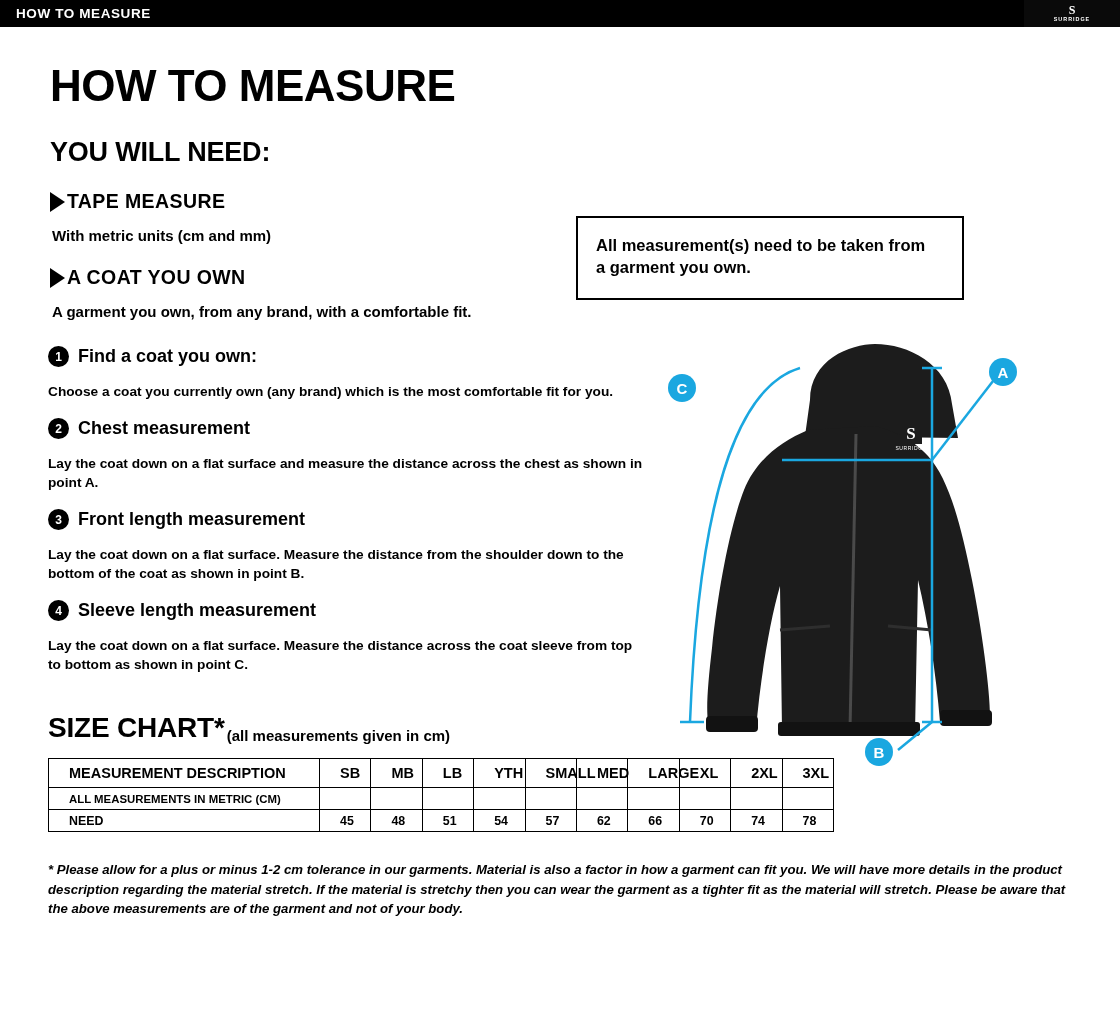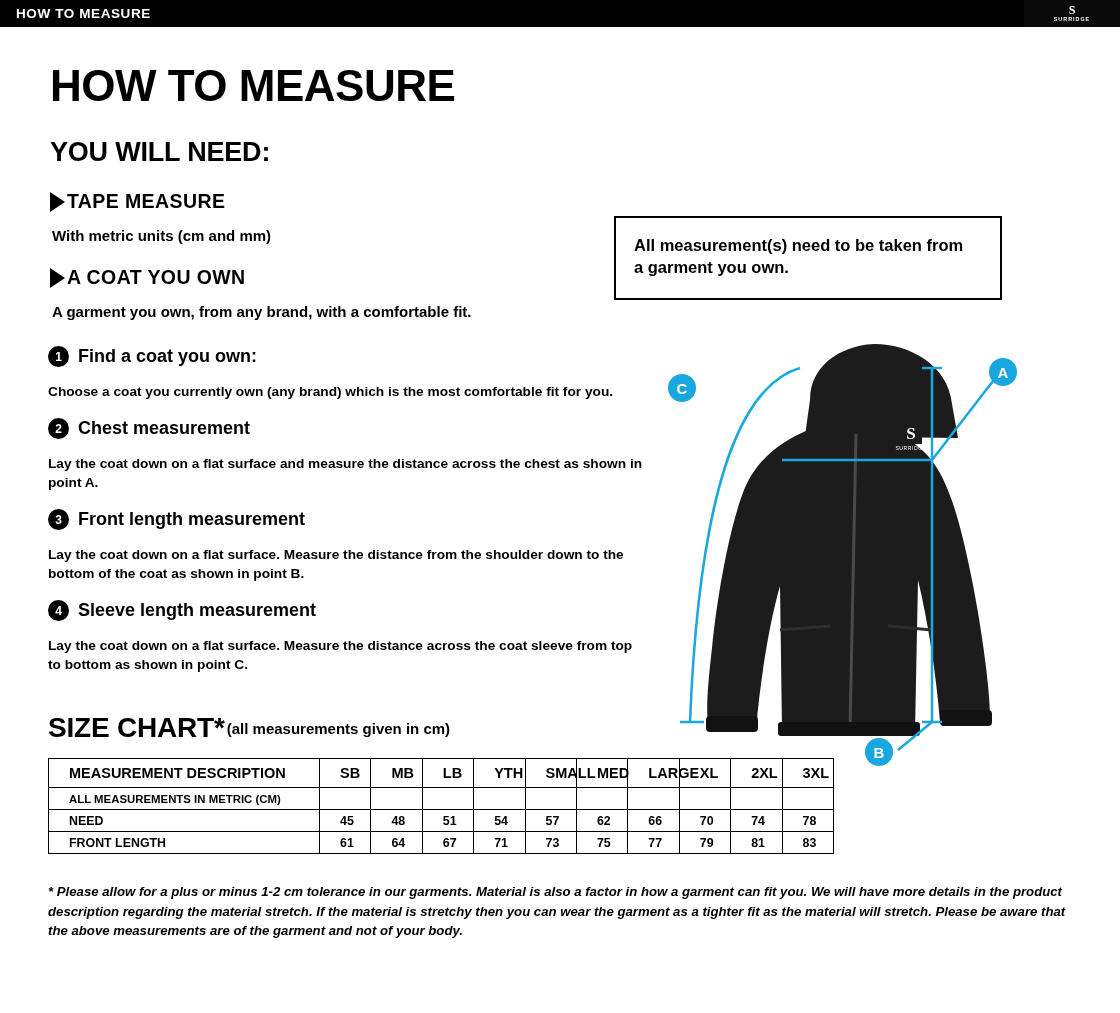--- a/index.html
+++ b/index.html
@@ -101,21 +101,21 @@
   }
   .need-sub {
     font-size: 15px;
     font-weight: bold;
     margin: 14px 0 0 4px;
   }
 
   
   .callout {
     position: absolute;
-    left: 614px;
+    left: 576px;
     top: 155px;
     width: 388px;
     border: 2px solid #000000;
     box-sizing: border-box;
     padding: 17px 24px 19px 18px;
   }
   .callout-text {
     font-size: 16.5px;
     font-weight: bold;
     line-height: 1.32;
@@ -179,21 +179,21 @@
     font-weight: bold;
     display: flex;
     align-items: center;
     justify-content: center;
   }
 
   
   .chart-head {
     margin-top: 38px;
     display: flex;
-    align-items: center;
+    align-items: flex-end;
     gap: 2px;
   }
   .chart-head .big {
     font-size: 28px;
     font-weight: bold;
     letter-spacing: -0.2px;
   }
   .chart-head .small {
     font-size: 15px;
     font-weight: bold;
@@ -348,33 +348,20 @@
         <td class="val">48</td>
         <td class="val">51</td>
         <td class="val">54</td>
         <td class="val">57</td>
         <td class="val">62</td>
         <td class="val">66</td>
         <td class="val">70</td>
         <td class="val">74</td>
         <td class="val">78</td>
       </tr>
-      <tr>
-        <td class="desc">FRONT LENGTH</td>
-        <td class="val">61</td>
-        <td class="val">64</td>
-        <td class="val">67</td>
-        <td class="val">71</td>
-        <td class="val">73</td>
-        <td class="val">75</td>
-        <td class="val">77</td>
-        <td class="val">79</td>
-        <td class="val">81</td>
-        <td class="val">83</td>
-      </tr>
     </tbody>
   </table>
 
   <div class="footnote">* Please allow for a plus or minus 1-2 cm tolerance in our garments. Material is also a factor in how a garment can fit you. We will have more details in the product description regarding the material stretch.  If the material is stretchy then you can wear the garment as a tighter fit as the material will stretch.  Please be aware that the above measurements are of the garment and not of your body.</div>
 
 </div>
 
 <div class="figure">
   <svg width="420" height="460" viewBox="0 0 420 460">
 

